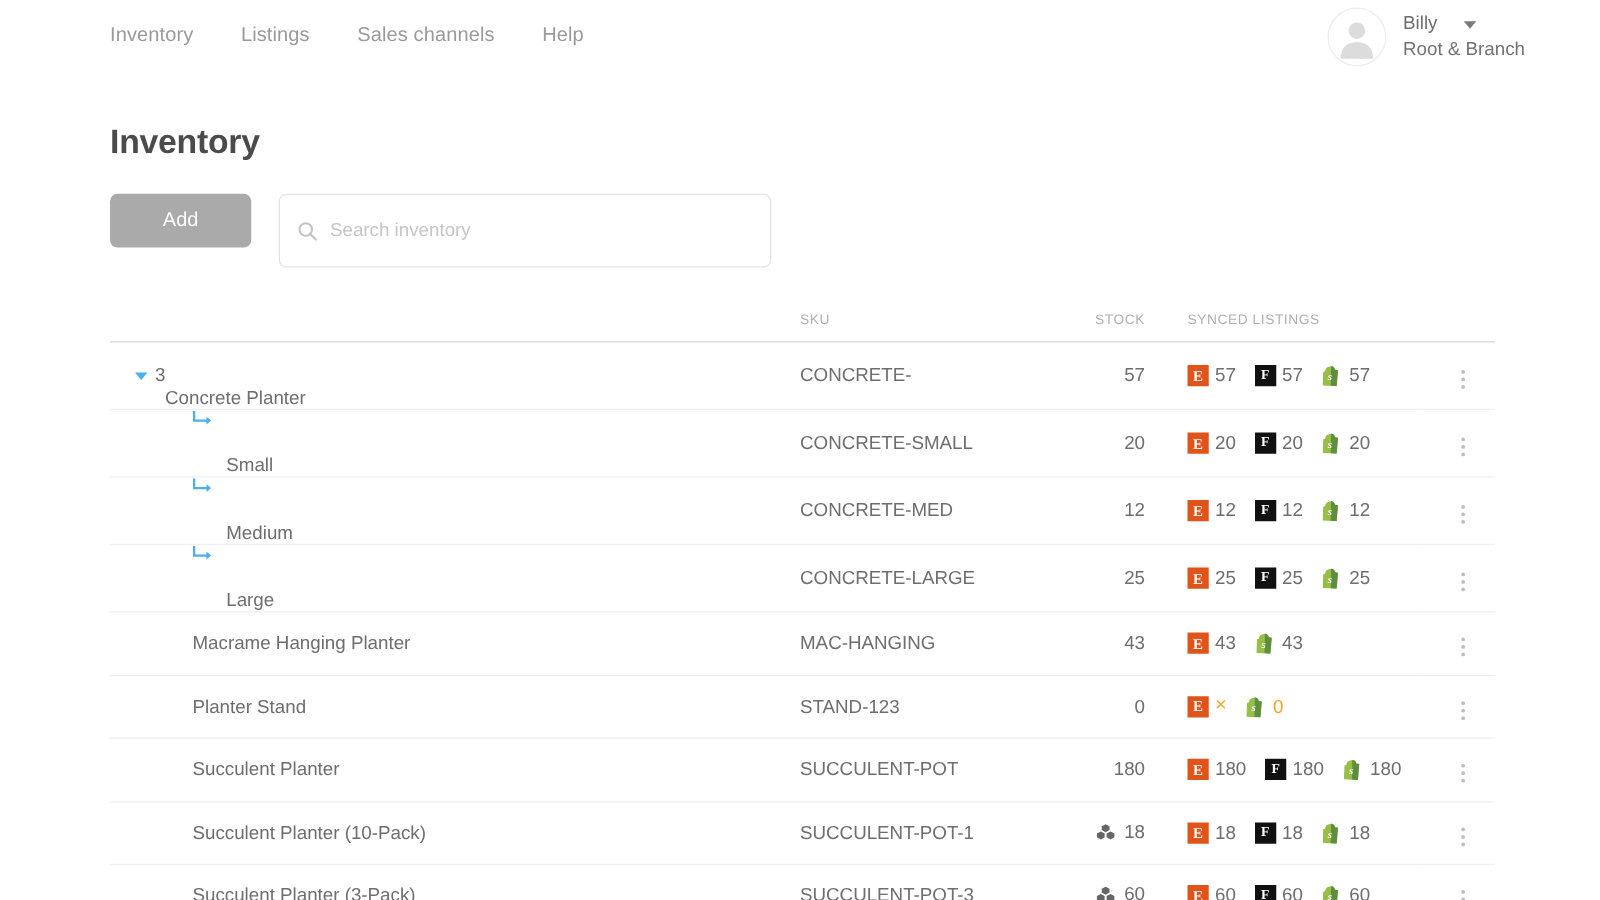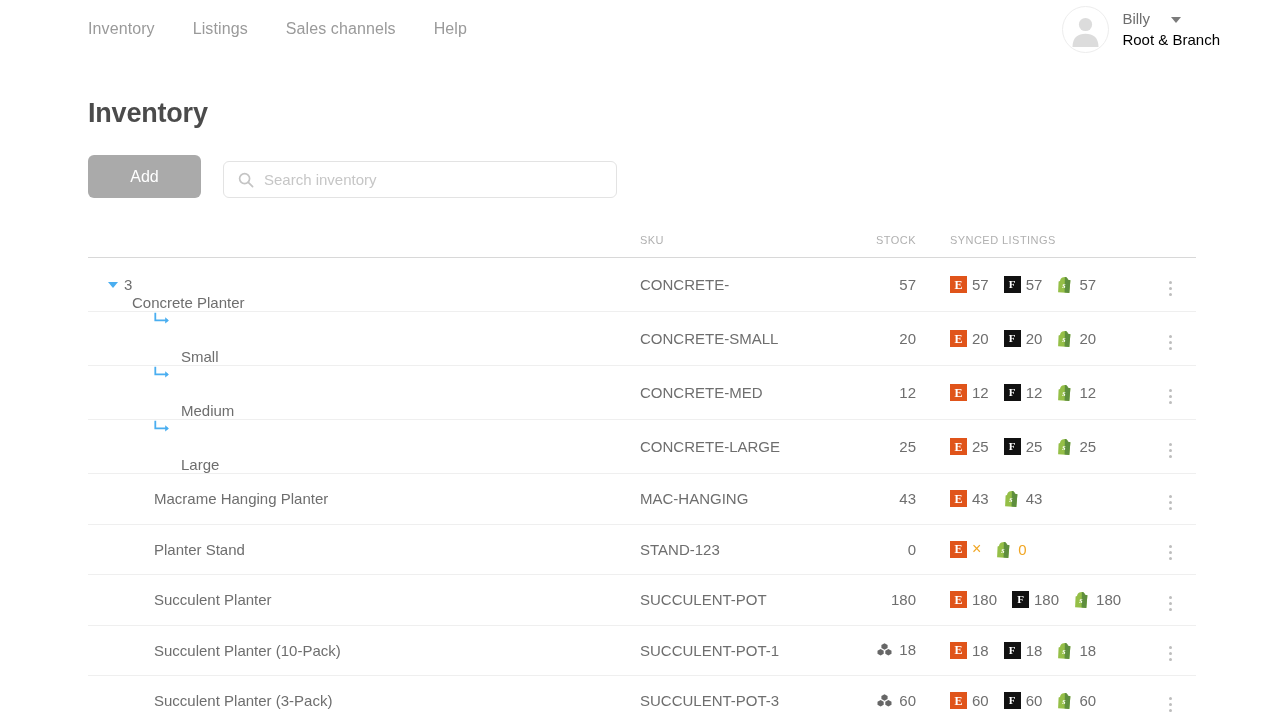--- a/index.html
+++ b/index.html
@@ -59,56 +59,56 @@
   .caret-down {
     width: 0; height: 0;
     border-left: 5px solid transparent;
     border-right: 5px solid transparent;
     border-top: 6px solid #7b7b7b;
     display: inline-block;
     margin-top: 2px;
   }
   .account-org {
     font-size: 15px;
-    color: #000000;
+    color: #737373;
     margin-top: 2px;
   }
 
   
   .page { padding: 0 88px; }
 
   .page-title {
     font-size: 27px;
     font-weight: bold;
     color: #4b4b4b;
     margin-top: 40px;
     letter-spacing: -0.2px;
   }
 
   .toolbar {
     margin-top: 26px;
     display: flex;
-    align-items: flex-end;
+    align-items: flex-start;
     gap: 22px;
   }
   .add-btn {
     width: 113px;
     height: 43px;
     border-radius: 6px;
     background: #aaaaaa;
     color: #ffffff;
     font-size: 16px;
     border: none;
     cursor: pointer;
     font-family: inherit;
   }
   .search-box {
     position: relative;
     width: 394px;
-    height: 37px;
+    height: 59px;
     border: 1px solid #e3e3e3;
     border-radius: 6px;
     display: flex;
     align-items: center;
     background: #fff;
   }
   .search-icon {
     position: absolute;
     left: 14px;
     top: 50%;

